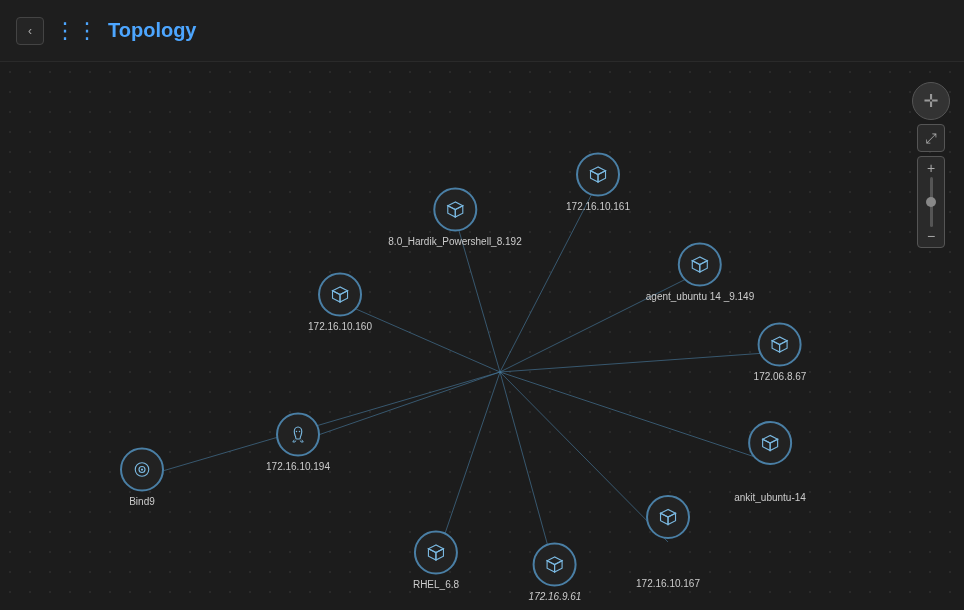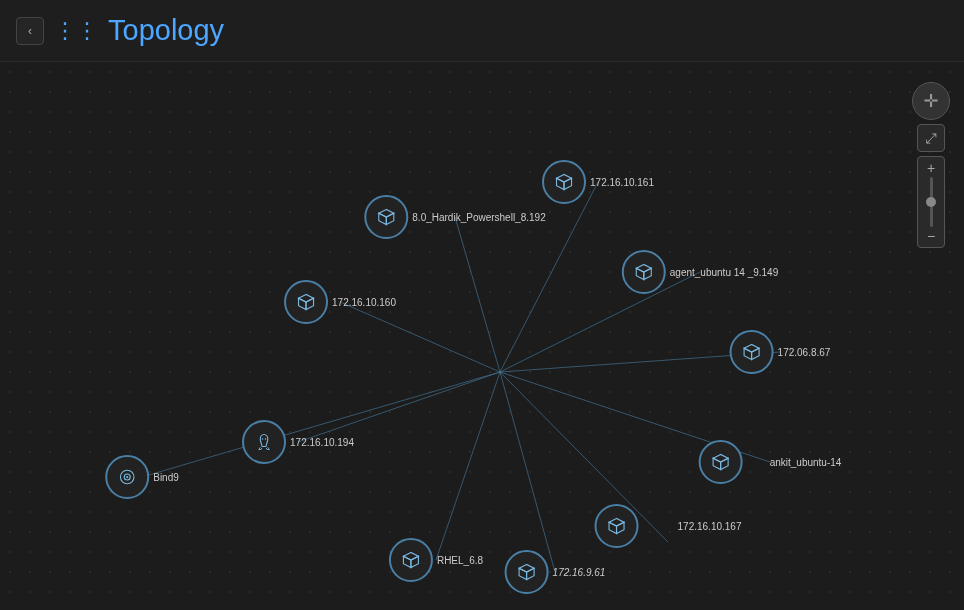--- a/index.html
+++ b/index.html
@@ -33,22 +33,22 @@
       background: #252525;
       color: #aaa;
       font-size: 12px;
     }
     .topology-icon {
       color: #4da6ff;
       font-size: 22px;
     }
     .header-title {
       color: #4da6ff;
-      font-size: 29px;
-      font-weight: 400;
+      font-size: 20px;
+      font-weight: 700;
     }
 
     
     .canvas-area {
       position: relative;
       width: 100%;
       height: calc(610px - 62px);
       background: #1c1c1c;
       background-image: radial-gradient(circle, #2a2a2a 1px, transparent 1px);
       background-size: 20px 20px;
@@ -62,21 +62,21 @@
       left: 0;
       width: 100%;
       height: 100%;
       pointer-events: none;
     }
 
     
     .node {
       position: absolute;
       display: flex;
-      flex-direction: row;
+      flex-direction: column;
       align-items: center;
       gap: 4px;
       transform: translate(-50%, -50%);
       cursor: pointer;
     }
     .node-circle {
       width: 44px;
       height: 44px;
       border-radius: 50%;
       background: #222;
@@ -284,21 +284,21 @@
     <div class="node" style="left: 142px; top: 415px;">
       <div class="node-circle">
         <svg width="18" height="18" viewBox="0 0 24 24" fill="none" xmlns="http://www.w3.org/2000/svg">
       <circle cx="12" cy="12" r="9" stroke="#7ab8e0" stroke-width="1.5"></circle>
       <circle cx="12" cy="12" r="4" stroke="#7ab8e0" stroke-width="1.5"></circle>
       <circle cx="12" cy="12" r="1.5" fill="#7ab8e0"></circle>
     </svg>
       </div>
       <div class="node-label">Bind9</div>
     </div>
-    <div class="node" style="left: 668px; top: 464px; gap: 39px;">
+    <div class="node" style="left: 668px; top: 480px; gap: 39px;">
       <div class="node-circle">
         <svg width="18" height="18" viewBox="0 0 24 24" fill="none" xmlns="http://www.w3.org/2000/svg">
       <path d="M12 2L2 7L12 12L22 7L12 2Z" stroke="#7ab8e0" stroke-width="1.5" fill="none"></path>
       <path d="M2 7V17L12 22V12L2 7Z" stroke="#7ab8e0" stroke-width="1.5" fill="none"></path>
       <path d="M22 7V17L12 22V12L22 7Z" stroke="#7ab8e0" stroke-width="1.5" fill="none"></path>
     </svg>
       </div>
       <div class="node-label">172.16.10.167</div>
     </div>
     <div class="node" style="left: 555px; top: 510px; font-style: italic;">

